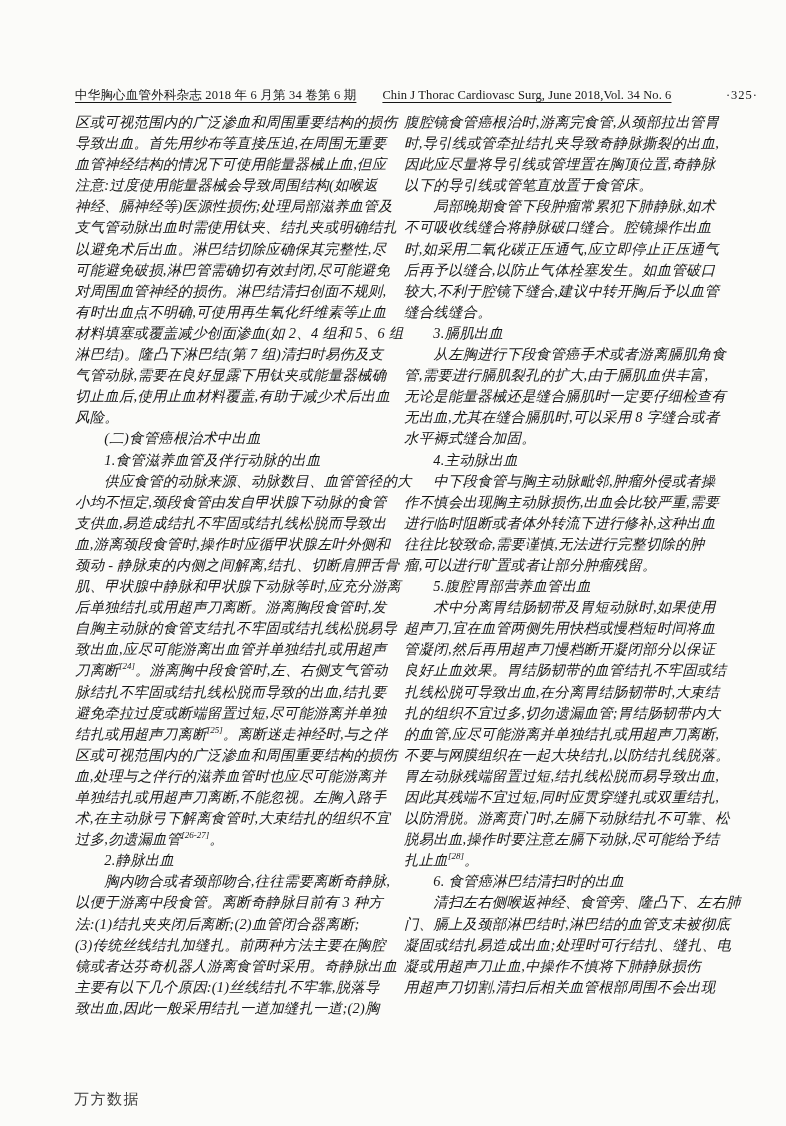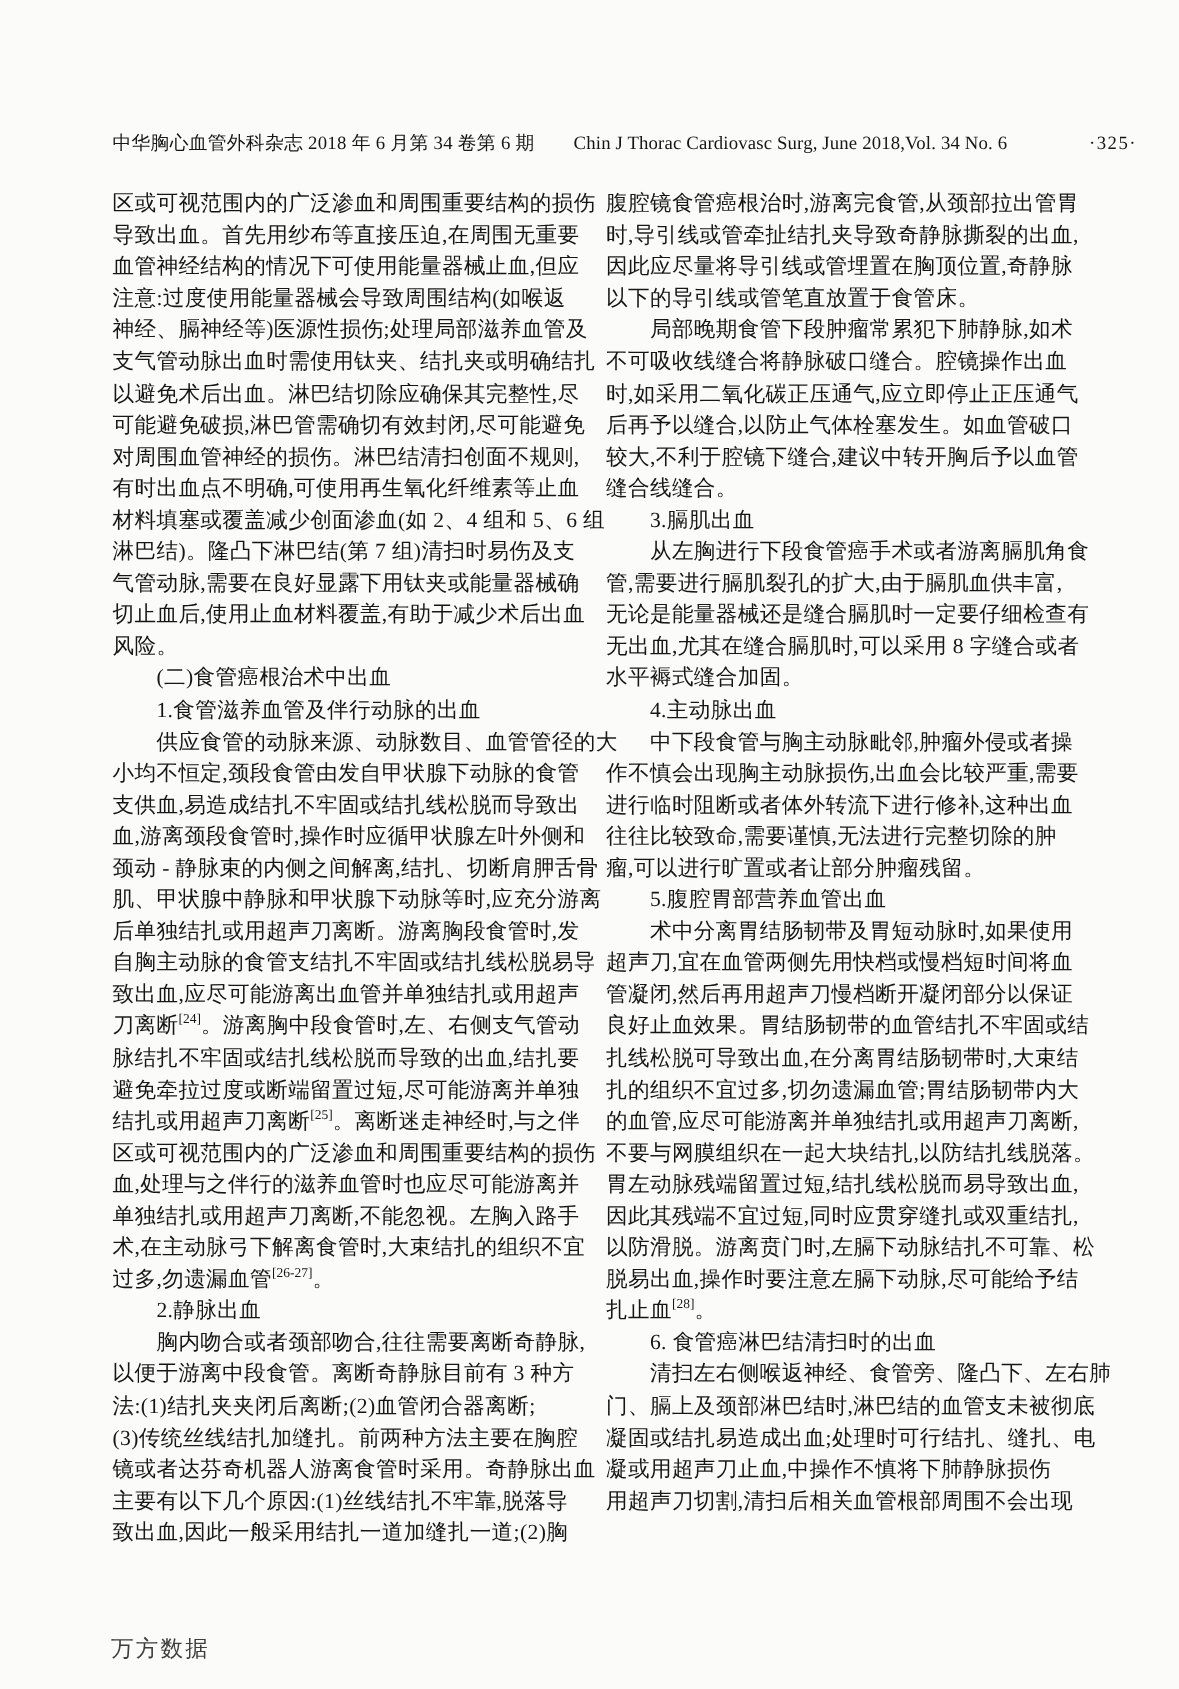--- a/index.html
+++ b/index.html
@@ -11,35 +11,37 @@
     -webkit-font-smoothing:antialiased;
   }
   .page{position:relative;width:786px;height:1126px;overflow:hidden;}
 
   
   .running-head{
     position:absolute;left:75px;top:87px;width:682px;
     font-size:12.5px;line-height:16px;white-space:nowrap;
   }
   .head-rule{
+    text-decoration:underline;
     text-underline-offset:3px;
     text-decoration-thickness:1px;
   }
   .head-cn{letter-spacing:0.2px;}
   .head-en{margin-left:26px;letter-spacing:0.1px;}
   .page-number{
     position:absolute;right:28px;top:87px;
     font-size:12.5px;line-height:16px;letter-spacing:1px;
   }
 
   
   .column{
-    position:absolute;top:126px;
+    position:absolute;top:112px;
     font-size:14.4px;line-height:21.1px;
     letter-spacing:0.25px;
+    font-style:italic;
   }
   .column-left{left:75px;width:324px;}
   .column-right{left:404px;width:344px;}
   .line{white-space:pre;height:21.1px;}
   .line sup{
     font-size:9px;
     vertical-align:super;
     line-height:0;
     letter-spacing:0;
   }

